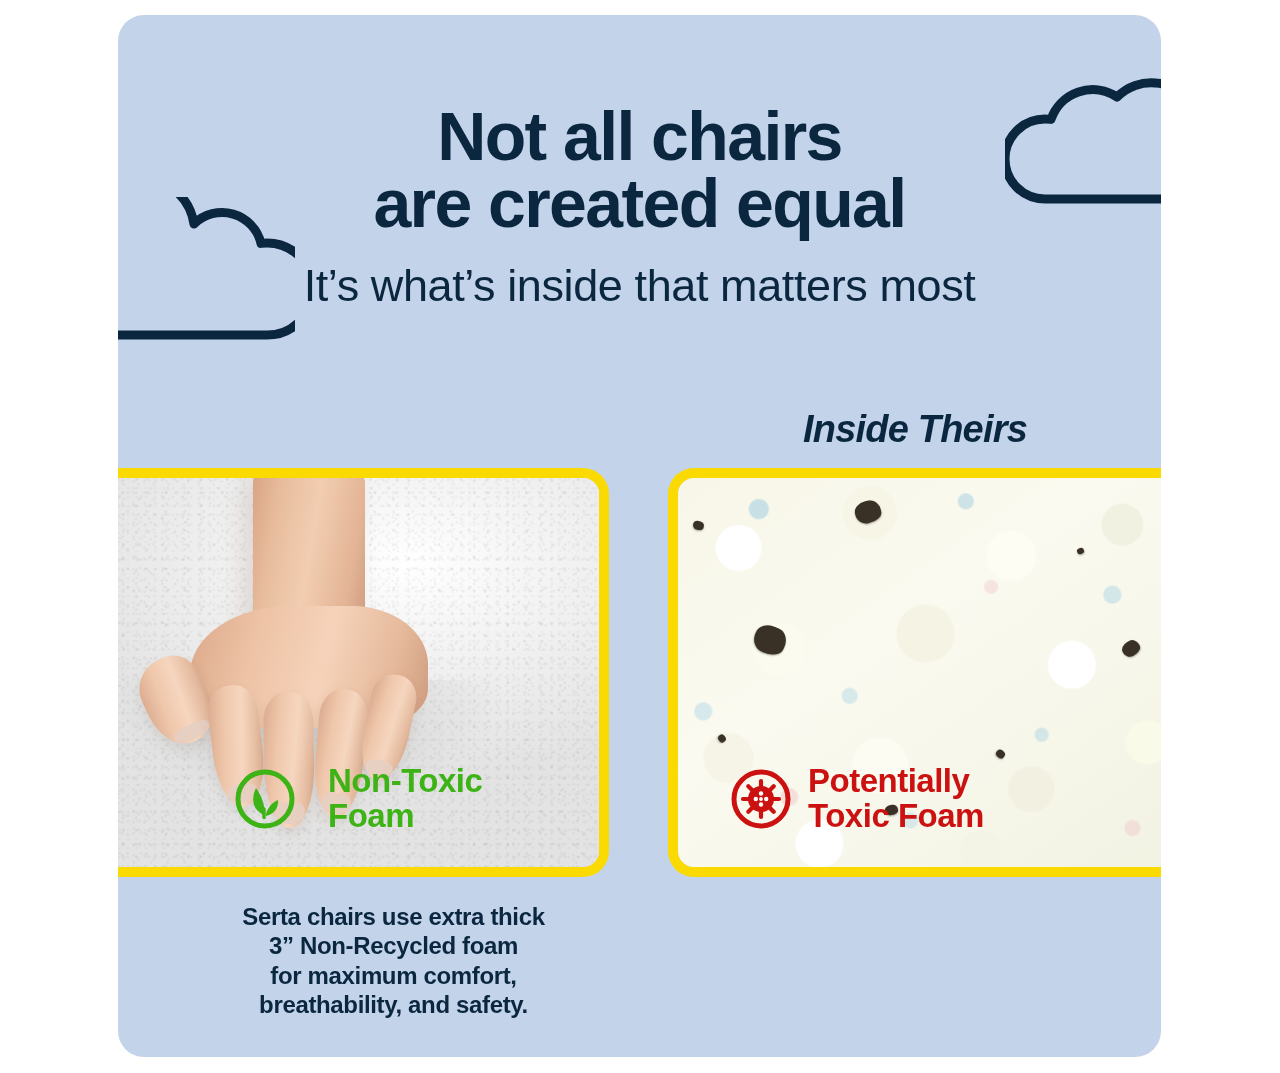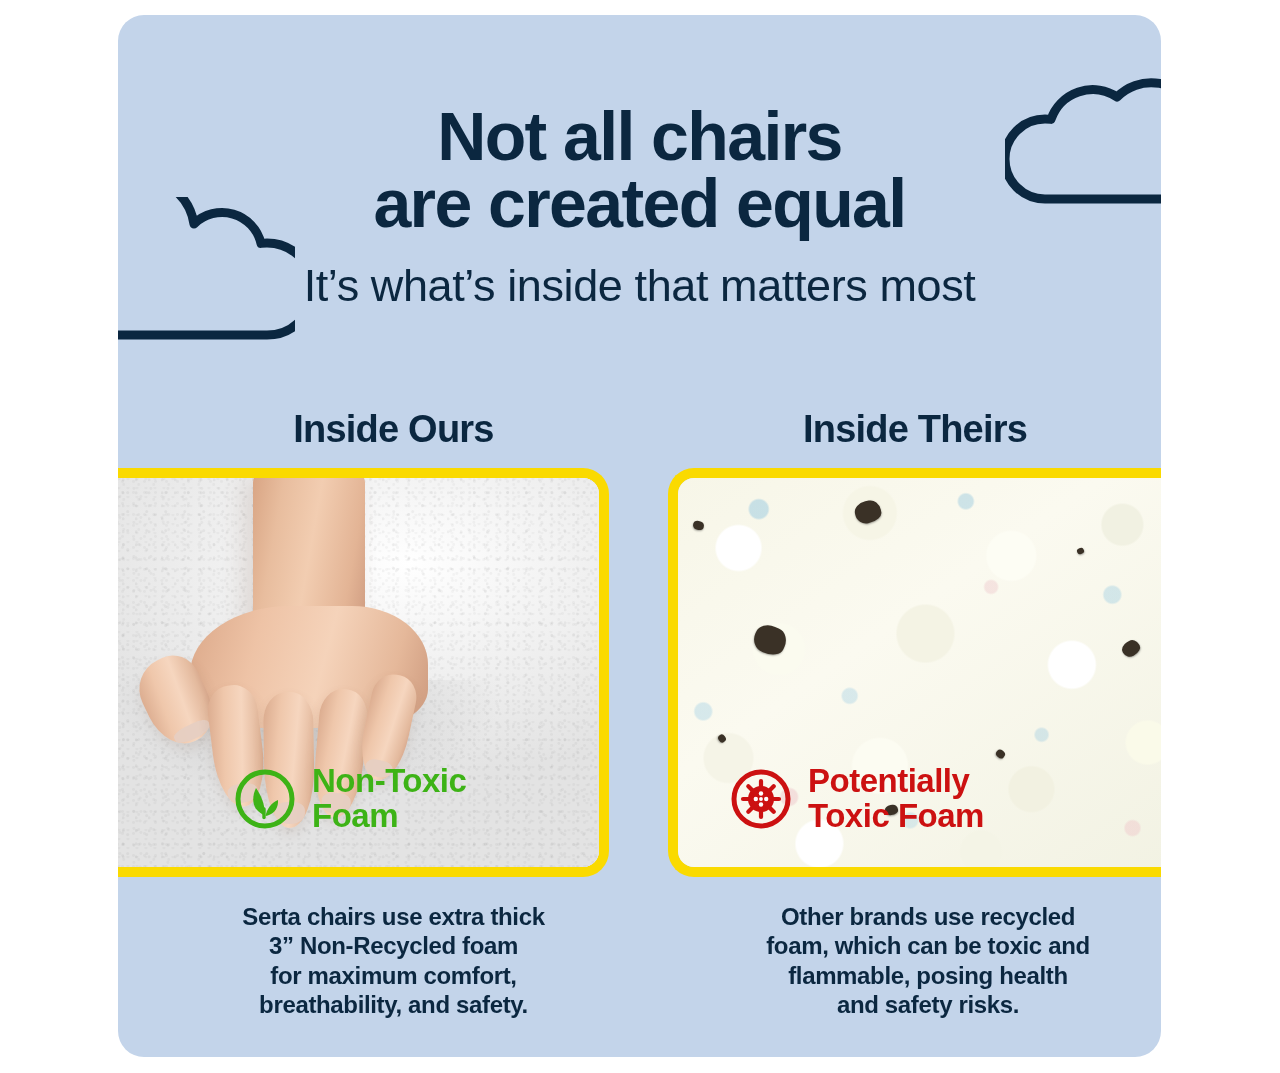--- a/index.html
+++ b/index.html
@@ -63,21 +63,21 @@
   
   .col-heading {
     position: absolute;
     top: 393px;
     color: #0b2740;
     font-size: 38px;
     font-weight: 800;
     letter-spacing: -0.8px;
   }
   #heading-ours   { left: 0;   width: 551px; text-align: center; }
-  #heading-theirs { left: 551px; width: 492px; text-align: center; }
+  #heading-theirs { left: 551px; width: 492px; text-align: center; font-style: italic; }
 
   
   .panel {
     position: absolute;
     top: 453px;
     height: 409px;
     border: 10px solid #fada00;
     box-sizing: border-box;
     overflow: hidden;
   }
@@ -240,21 +240,21 @@
   #badge-nontoxic { left: 138px; bottom: 34px; }
   #badge-toxic    { left: 52px;  bottom: 34px; justify-content: flex-end; }
   .badge-icon { flex: 0 0 auto; line-height: 0; }
   .badge-label {
     font-size: 33px;
     font-weight: 800;
     line-height: 1.04;
     letter-spacing: -0.5px;
     white-space: pre-line;
   }
-  #label-nontoxic { color: #3db316; }
+  #label-nontoxic { color: #3db316; margin-left: 16px; }
   #label-toxic    { color: #cc1111; }
 
   
   .caption {
     position: absolute;
     top: 887px;
     color: #0b2740;
     font-size: 24px;
     font-weight: 600;
     line-height: 1.22;
@@ -280,21 +280,20 @@
       <path d="M190 138 H40 a40 40 0 0 1 0-80 q3 0 6 .4 A44 44 0 0 1 112 36 A48 48 0 0 1 190 50 Z" stroke="#0b2740" stroke-width="9" fill="none" stroke-linejoin="round"></path>
     </svg>
   </div>
 
   <div id="headline-block">
     <h1 id="headline">Not all chairs
 are created equal</h1>
     <p id="subheadline">It’s what’s inside that matters most</p>
   </div>
 
-  <div class="col-heading" id="heading-ours">Inside Ours</div>
   <div class="col-heading" id="heading-theirs">Inside Theirs</div>
 
   <div class="panel" id="panel-ours">
     <div class="panel-media">
       <div class="foam-white"></div>
       <div class="foam-dent"></div>
       <div class="hand">
         <div class="forearm"></div>
         <div class="palm"></div>
         <div class="finger" id="finger-thumb"></div>
@@ -358,18 +357,14 @@
       </span>
       <span class="badge-label" id="label-toxic">Potentially
 Toxic Foam</span>
     </div>
   </div>
 
   <div class="caption" id="caption-ours">Serta chairs use extra thick
 3” Non-Recycled foam
 for maximum comfort,
 breathability, and safety.</div>
-  <div class="caption" id="caption-theirs">Other brands use recycled
-foam, which can be toxic and
-flammable, posing health
-and safety risks.</div>
 
 </div>
 
 </body></html>

